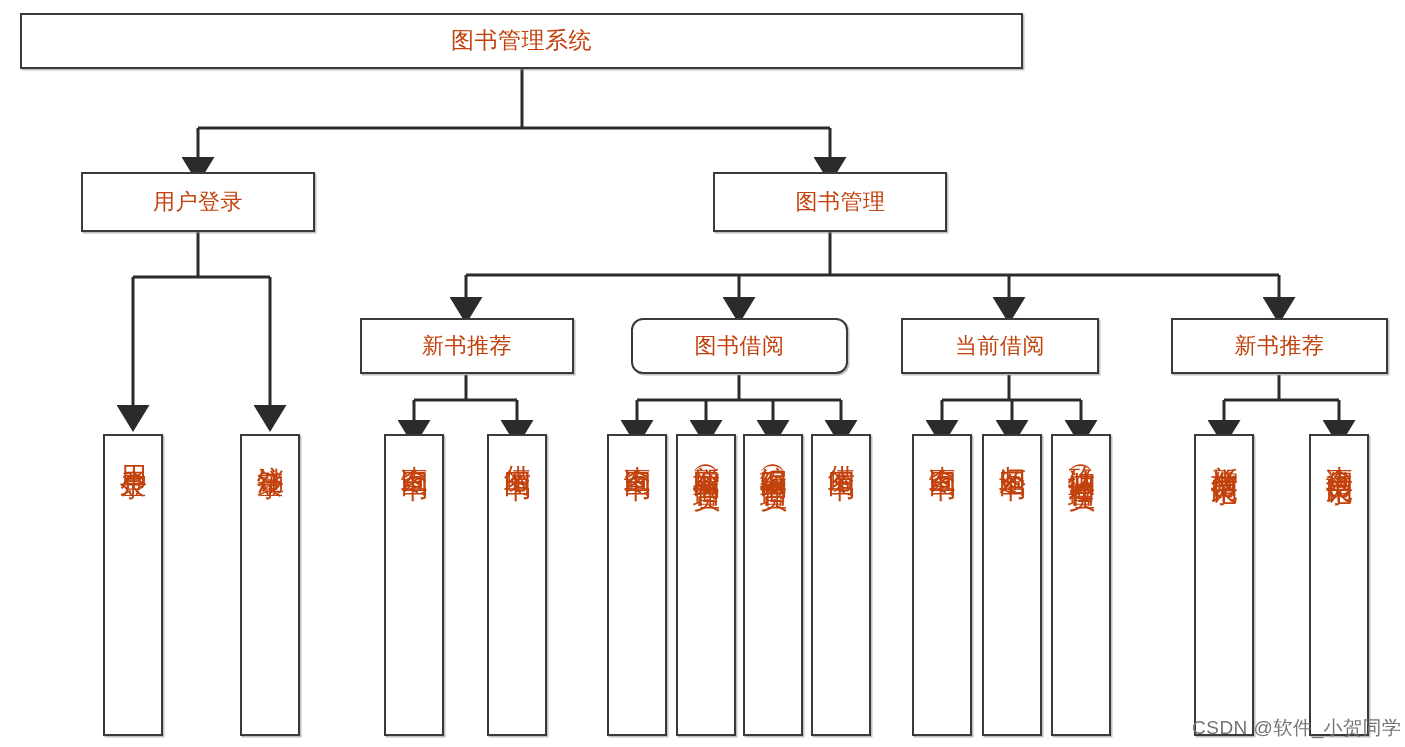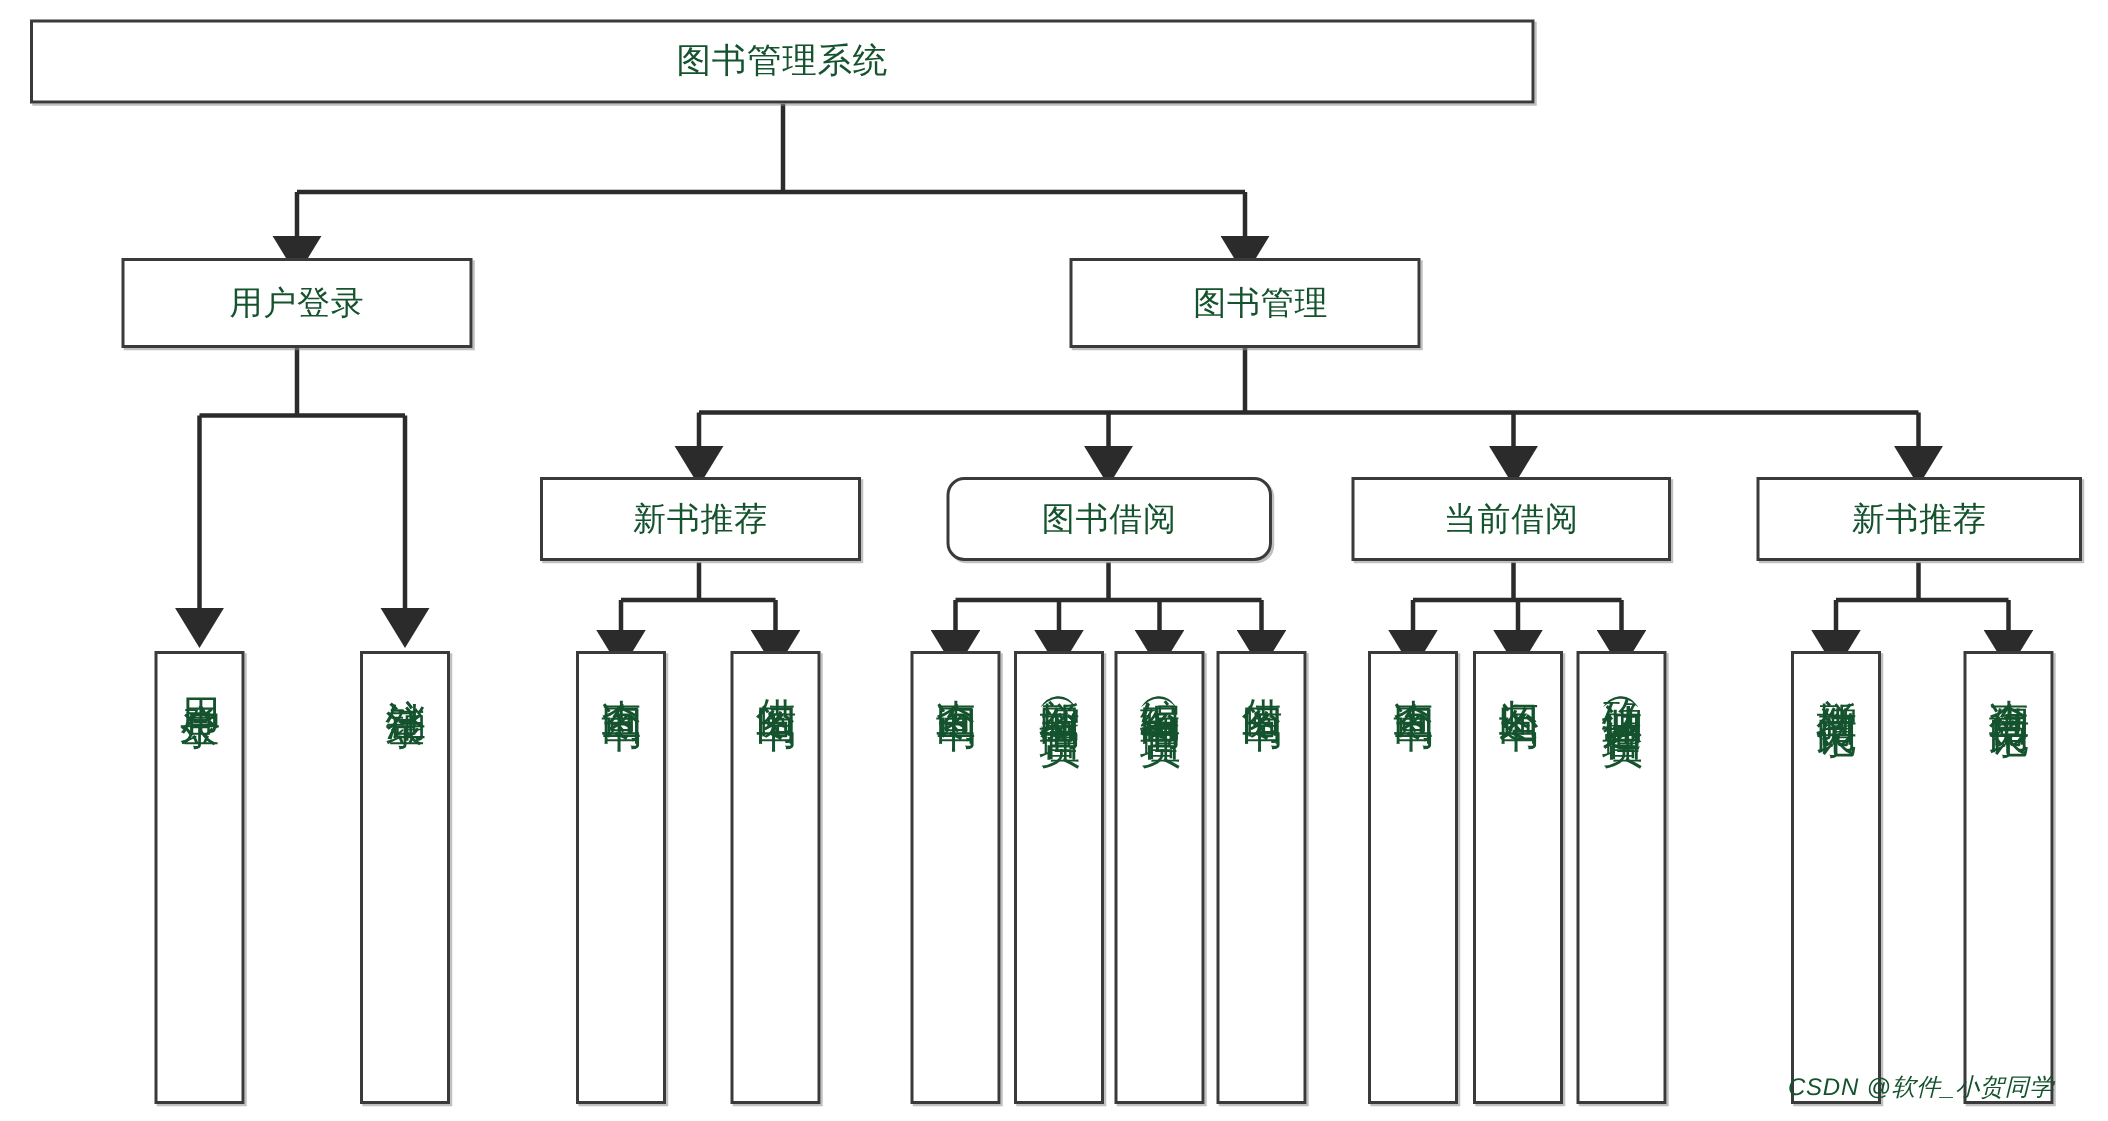--- a/index.html
+++ b/index.html
@@ -29,21 +29,21 @@
     box-sizing: border-box;
     background: #ffffff;
     border: 2.5px solid #3a3a3a;
     box-shadow: 1.5px 1.5px 0 rgba(140,140,140,0.55);
     display: flex;
     align-items: center;
     justify-content: center;
     z-index: 2;
   }
   .node-label {
-    color: #14532d;
+    color: #c2410c;
     text-align: center;
     line-height: 1.18;
     letter-spacing: 0.5px;
     white-space: nowrap;
   }
   .node.horiz .node-label {
     font-size: 22px;
   }
   .node.root .node-label {
     font-size: 23px;
@@ -54,27 +54,26 @@
   }
   .node.leaf .node-label {
     writing-mode: vertical-rl;
     text-orientation: upright;
     font-size: 27px;
     letter-spacing: 3px;
     line-height: 1;
   }
   .watermark {
     position: absolute;
-    color: #14532d;
-    font-size: 16px;
+    color: #737373;
+    font-size: 19px;
     letter-spacing: 0.5px;
     z-index: 5;
     white-space: nowrap;
     pointer-events: none;
-    font-style: italic;
   }
 </style>
 </head>
 <body>
 
 <div id="canvas">
 
   <svg id="wires" viewBox="0 0 1405 747" xmlns="http://www.w3.org/2000/svg">
     <defs>
       <marker id="arrow" markerWidth="9" markerHeight="11" refX="1" refY="5.5" orient="auto" markerUnits="strokeWidth">
@@ -135,21 +134,21 @@
   <div class="node horiz" style="left:713px; top:172px; width:234px; height:60px;padding-left:21px;">
     <span class="node-label">图书管理</span>
   </div>
 
   <div class="node horiz" style="left:360px; top:318px; width:214px; height:56px;">
     <span class="node-label">新书推荐</span>
   </div>
   <div class="node horiz" style="left:631px; top:318px; width:217px; height:56px;border-radius:12px;">
     <span class="node-label">图书借阅</span>
   </div>
-  <div class="node horiz" style="left:901px; top:318px; width:213px; height:56px;">
+  <div class="node horiz" style="left:901px; top:318px; width:198px; height:56px;">
     <span class="node-label">当前借阅</span>
   </div>
   <div class="node horiz" style="left:1171px; top:318px; width:217px; height:56px;">
     <span class="node-label">新书推荐</span>
   </div>
 
   <div class="node leaf" style="left:103px; top:434px; width:60px; height:302px;">
     <span class="node-label">用户登录</span>
   </div>
   <div class="node leaf" style="left:240px; top:434px; width:60px; height:302px;">

